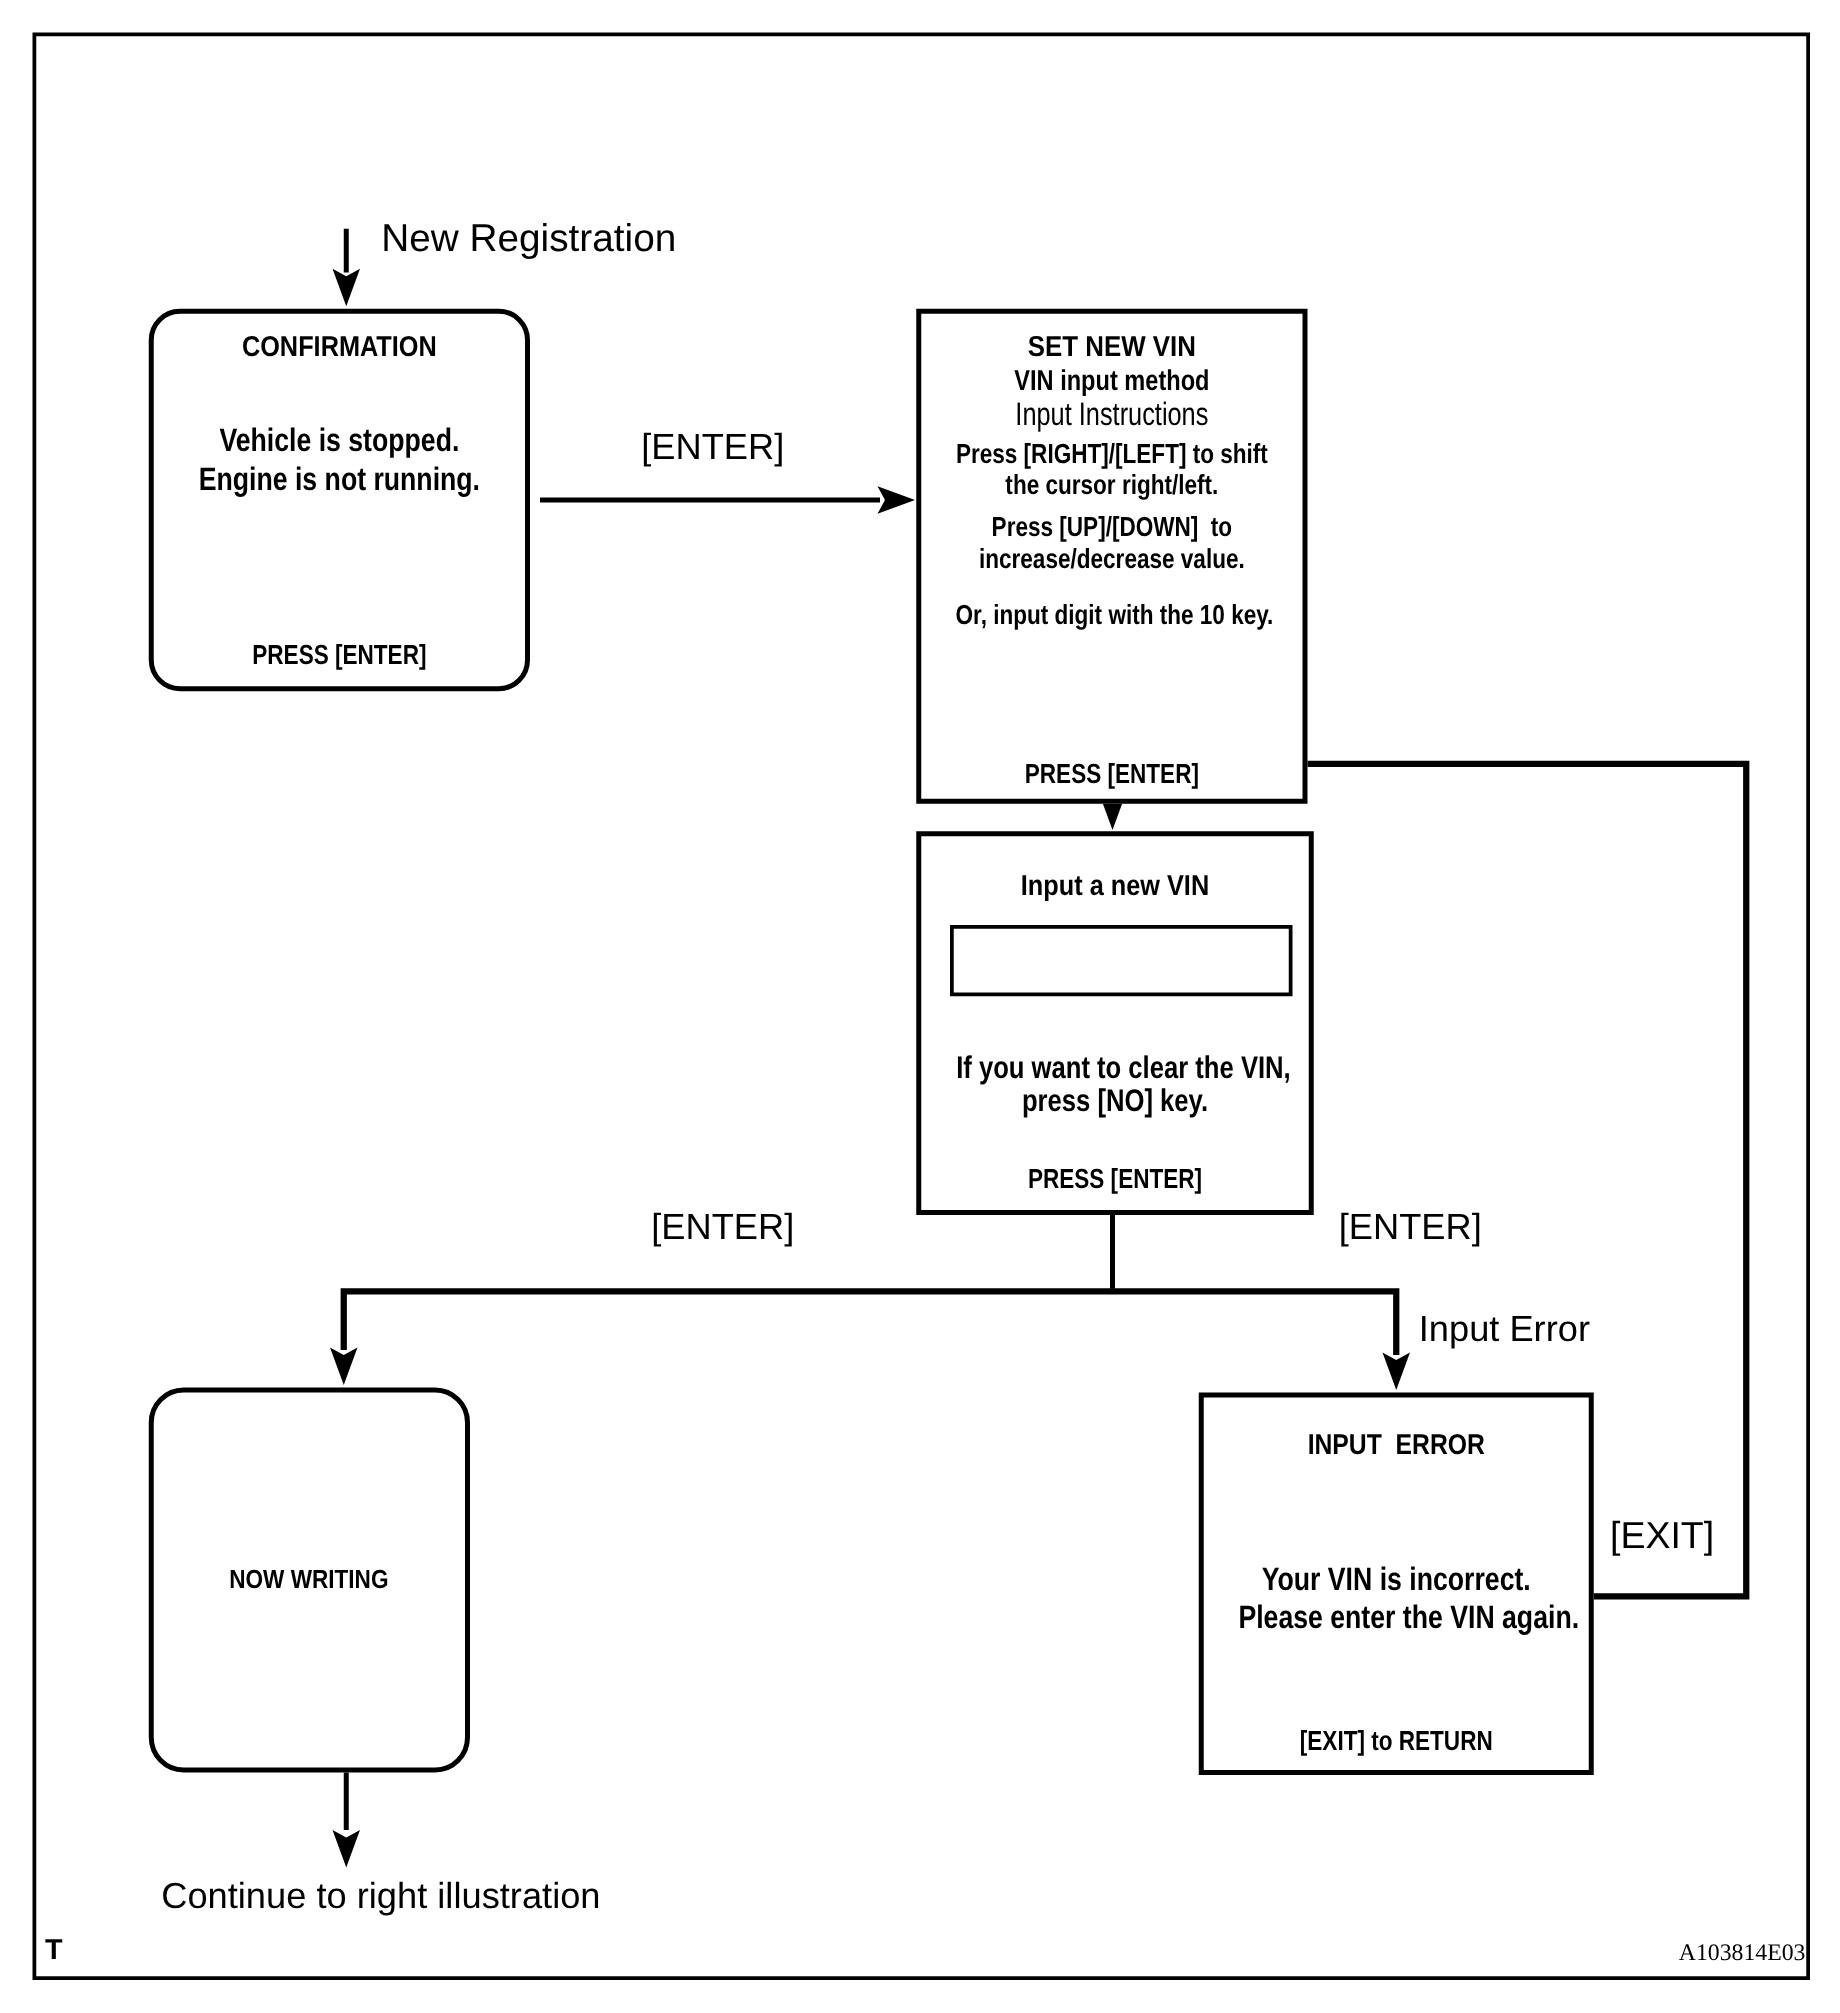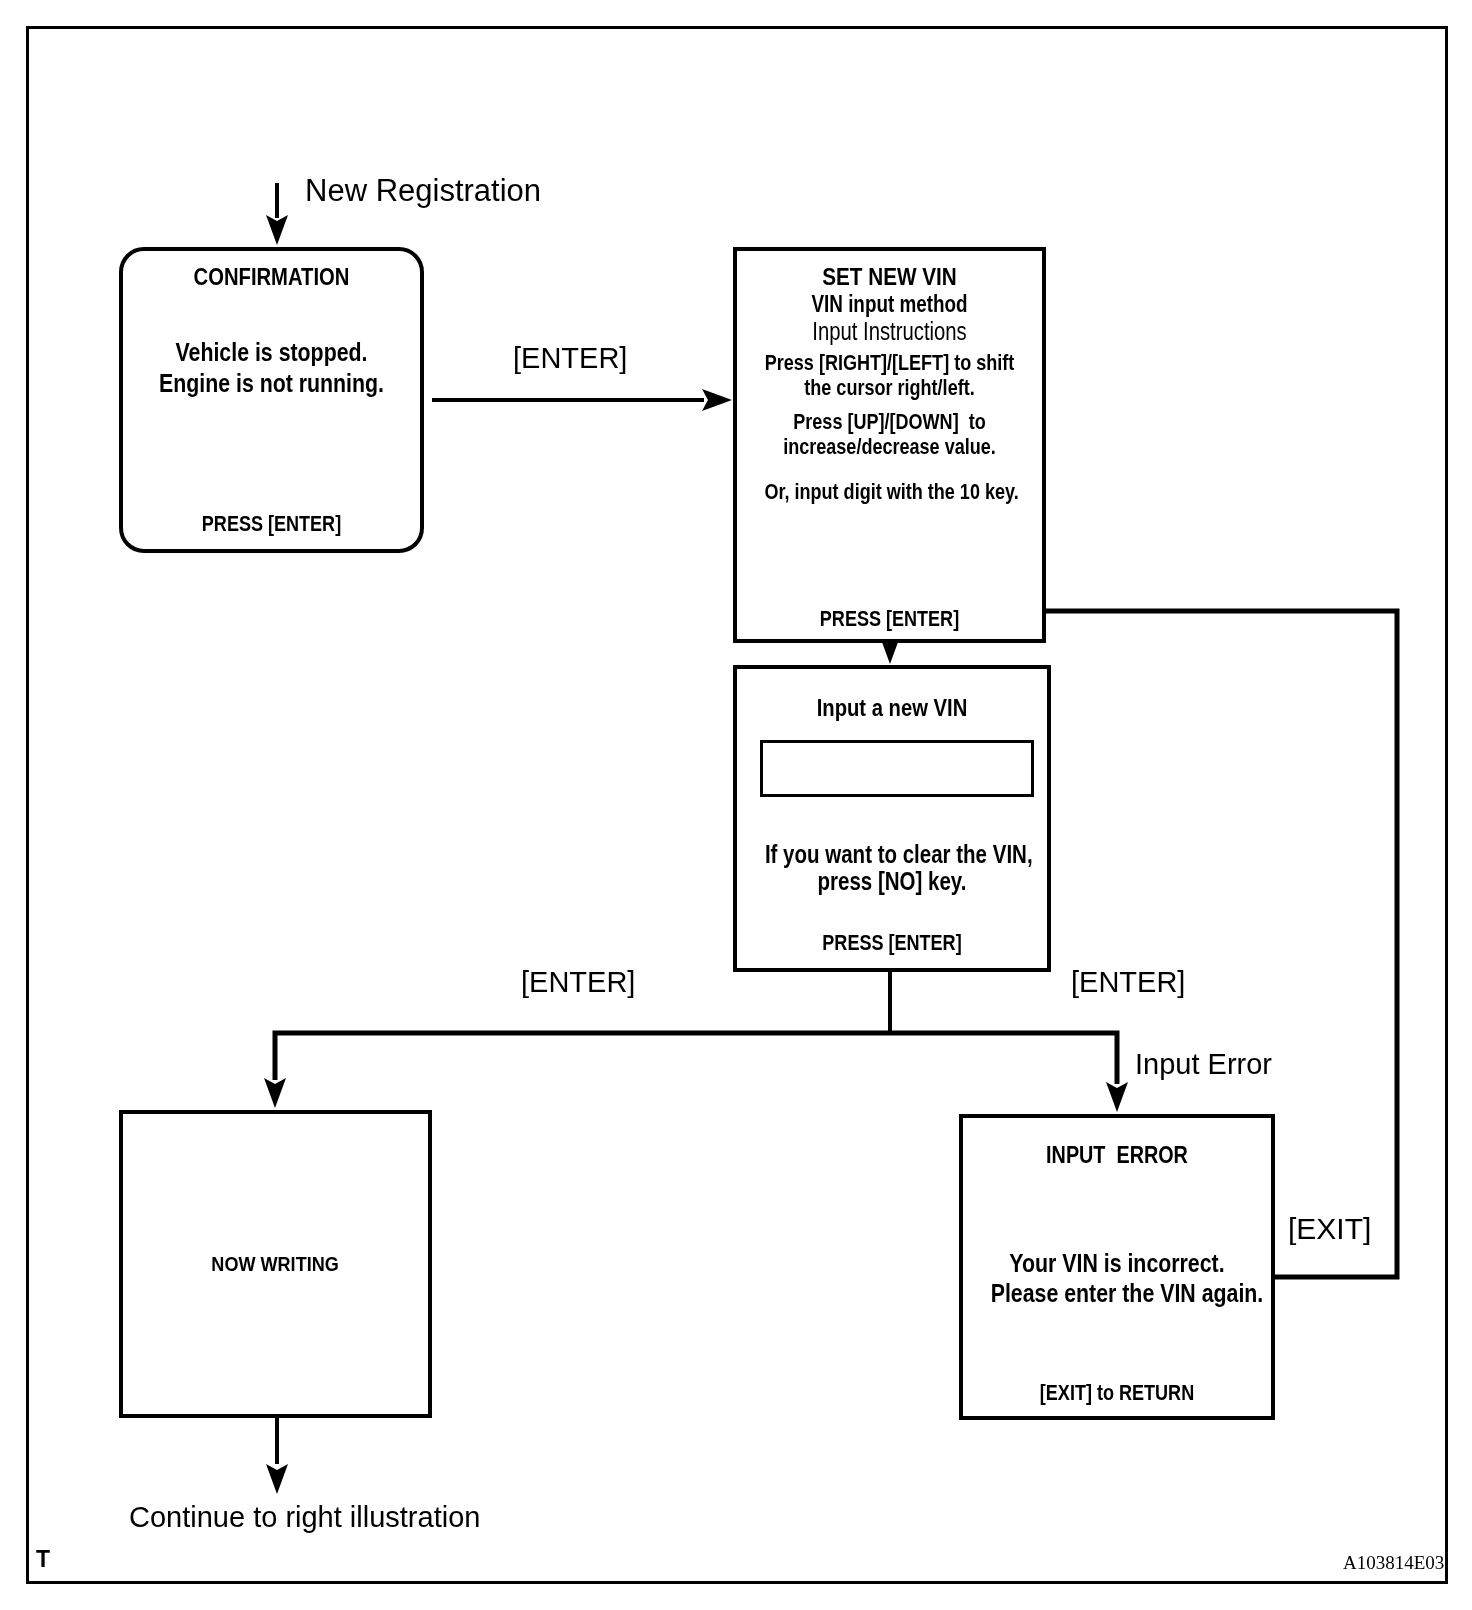--- a/index.html
+++ b/index.html
@@ -135,21 +135,21 @@
   </div>
 
   <div class="box" style="left:733px; top:665px; width:318px; height:307px;">
     <div class="cl" style="top:26px; font-size:23px; transform:scaleX(0.88);">Input a new VIN</div>
     <div class="vin-field" style="left:23px; top:71px; width:274px; height:57px;"></div>
     <div class="cl" style="top:172px; font-size:25px; line-height:27px;">If you want to clear the VIN,</div>
     <div class="cl" style="top:199px; font-size:25px; line-height:27px;">press [NO] key.</div>
     <div class="cl" style="bottom:12px; font-size:22px;">PRESS [ENTER]</div>
   </div>
 
-  <div class="box" style="left:119px; top:1110px; width:313px; height:308px;">
+  <div class="box" style="left:119px; top:1110px; width:257px; height:308px;border-radius:28px;">
     <div class="center-flex">
       <span class="cl" style="position:static; font-size:21px; transform:scaleX(0.86); display:inline-block;">NOW WRITING</span>
     </div>
   </div>
 
   <div class="box" style="left:959px; top:1114px; width:316px; height:306px;">
     <div class="cl" style="top:24px; font-size:23px; transform:scaleX(0.86);">INPUT  ERROR</div>
     <div class="cl" style="top:130px; font-size:26px; line-height:30px;">Your VIN is incorrect.</div>
     <div class="cl" style="top:160px; font-size:26px; line-height:30px;">Please enter the VIN again.</div>
     <div class="cl" style="bottom:10px; font-size:22px;">[EXIT] to RETURN</div>

